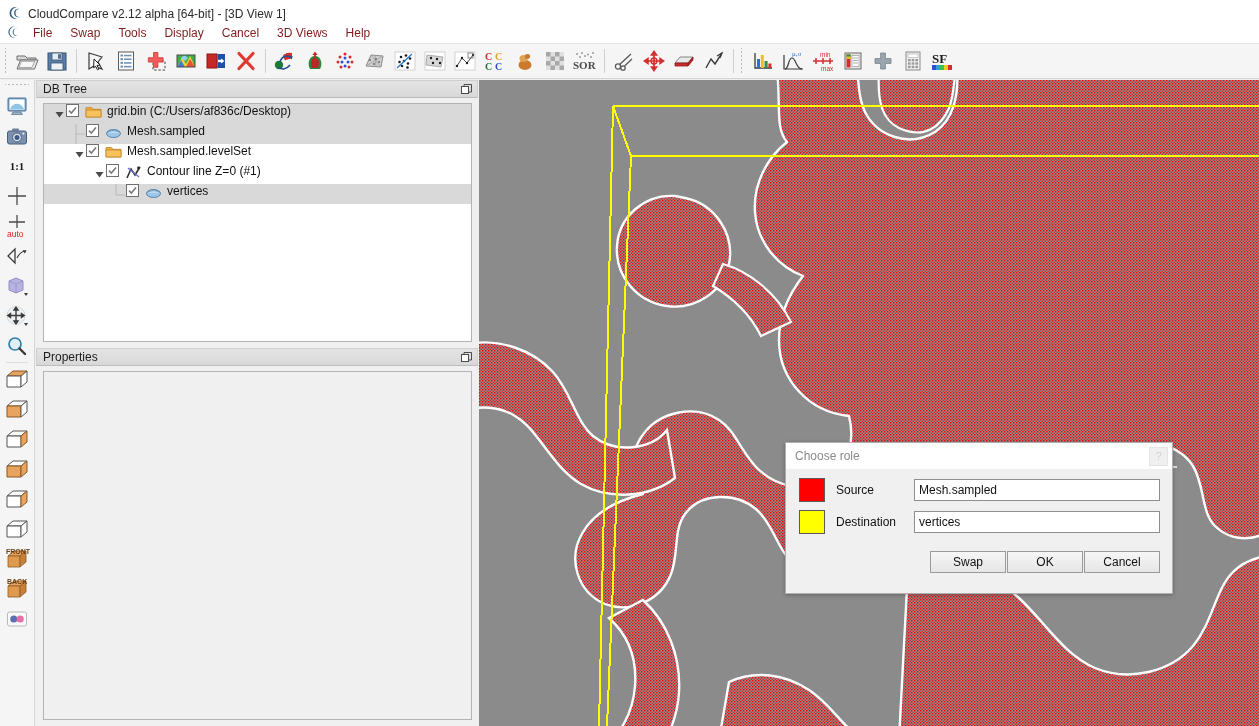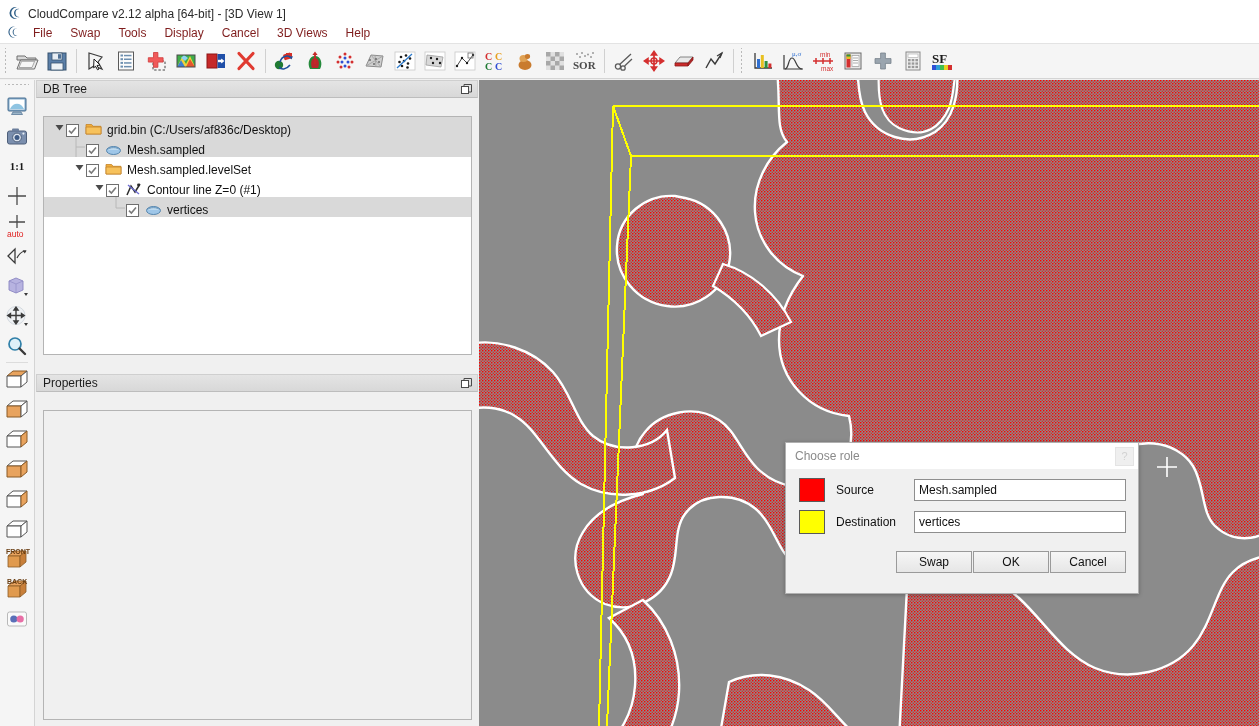--- a/index.html
+++ b/index.html
@@ -104,21 +104,21 @@
   }
   .lb-sep { width: 22px; height: 1px; background: #dcdcdc; margin: 1px 0; flex: none; }
   .lb-text-11 { font-size: 11px; font-weight: bold; color: #1a1a1a; font-family: "Liberation Serif", serif; }
 
   
   #dockcol {
     position: absolute;
     left: 36px; top: 80px;
     width: 442px; height: 646px;
     background: #f0f0f0;
-    display: flex; flex-direction: column; gap: 13px;
+    display: flex; flex-direction: column;
   }
   .dock-title {
     height: 18px;
     background: linear-gradient(#e4e4e4, #d8d8d8);
     border: 1px solid #cfcfcf;
     border-bottom: 1px solid #bdbdbd;
     display: flex; align-items: center;
     padding: 0 4px 0 6px;
     font-size: 12px; color: #1c1c1c;
   }
@@ -138,21 +138,21 @@
     width: 100%; height: 100%;
     background: #ffffff;
     border: 1px solid #b4b4b4;
     overflow: hidden;
   }
   #props-frame { background: #f0f0f0; }
 
   
   .tree-row {
     height: 20px;
-    display: flex; align-items: flex-end;
+    display: flex; align-items: flex-start;
     font-size: 12px; color: #111;
     white-space: nowrap;
     cursor: default;
   }
   .tree-row.shaded { background: #d9d9d9; }
   .tree-indent { flex: none; }
   .tw-arrow {
     width: 14px; height: 20px; flex: none;
     display: flex; align-items: center; justify-content: center;
   }
@@ -180,21 +180,21 @@
   #view3d svg { display: block; }
   #cursor-cross {
     position: absolute;
     pointer-events: none;
   }
 
   
   #dialog {
     position: absolute;
     left: 785px; top: 442px;
-    width: 354px; height: 152px;
+    width: 388px; height: 152px;
     background: #f0f0f0;
     border: 1px solid #b0b0b0;
     box-shadow: 0 1px 4px rgba(0,0,0,0.28);
   }
   #dlg-titlebar {
     height: 26px;
     background: #ffffff;
     display: flex; align-items: center;
     padding: 0 4px 0 9px;
   }

